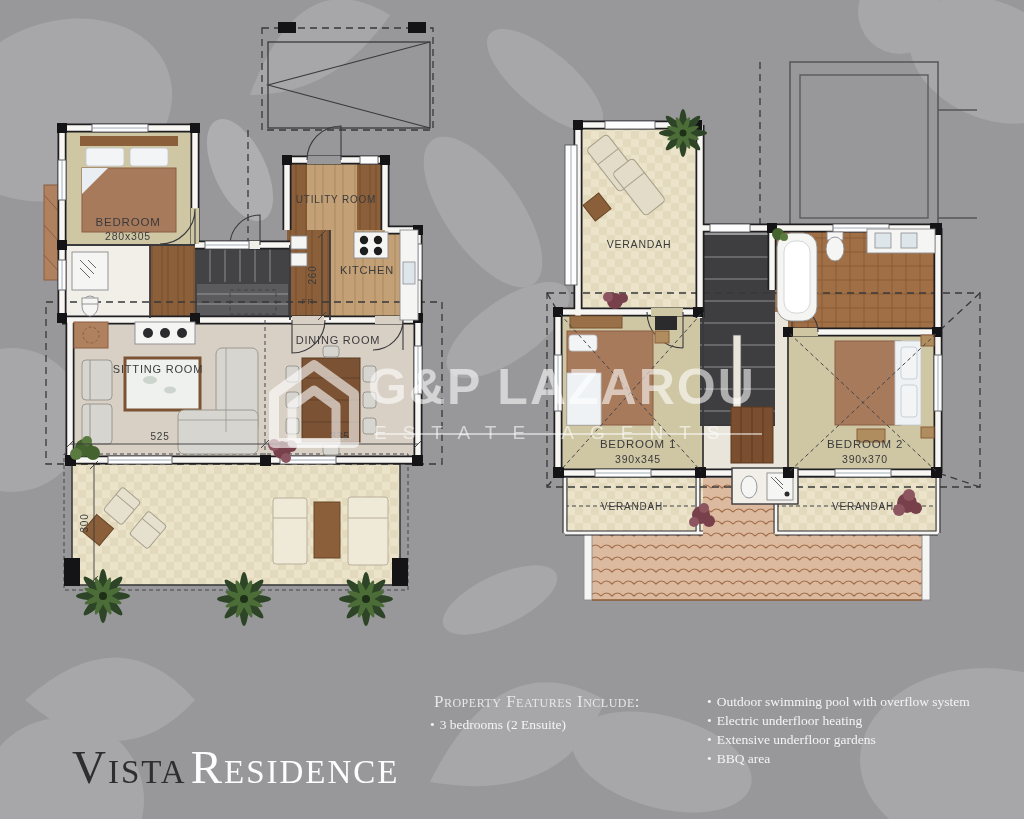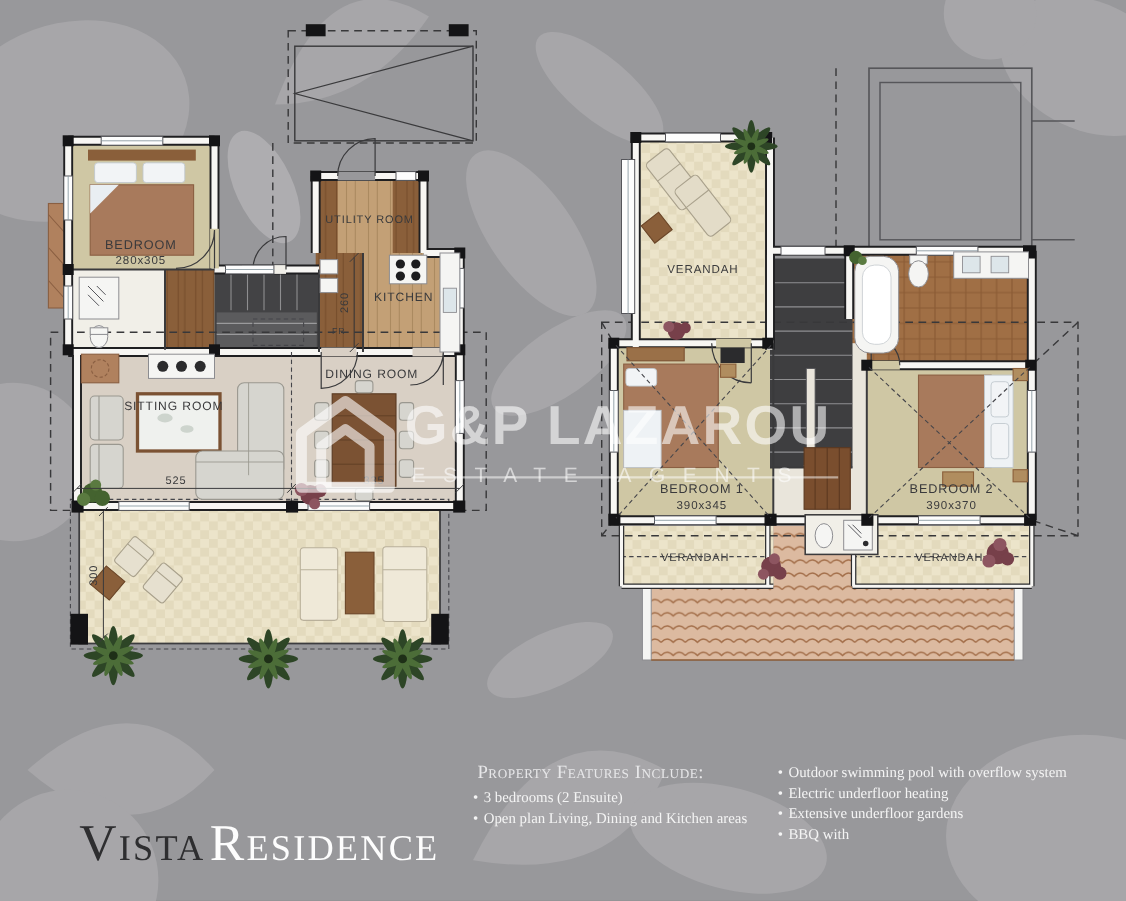--- a/index.html
+++ b/index.html
@@ -528,26 +528,25 @@
 
 
   <div class="main-title">
     <span class="tit-d">Vista</span><span class="tit-l">Residence</span>
   </div>
 
   <div class="feat" style="left:430px;width:272px">
     <h3>Property Features Include:</h3>
     <ul>
       <li><span class="b">•</span><span>3 bedrooms (2 Ensuite)</span></li>
-      <li><span class="b">•</span><span>Open plan Living, Dining and Kitchen areas</span></li>
     </ul>
   </div>
 
   <div class="feat" style="left:707px;width:310px">
     <ul>
       <li><span class="b">•</span><span>Outdoor swimming pool with overflow system</span></li>
       <li><span class="b">•</span><span>Electric underfloor heating</span></li>
       <li><span class="b">•</span><span>Extensive underfloor gardens</span></li>
-      <li><span class="b">•</span><span>BBQ with</span></li>
+      <li><span class="b">•</span><span>BBQ area</span></li>
     </ul>
   </div>
 
 </div>
 
 </body></html>

